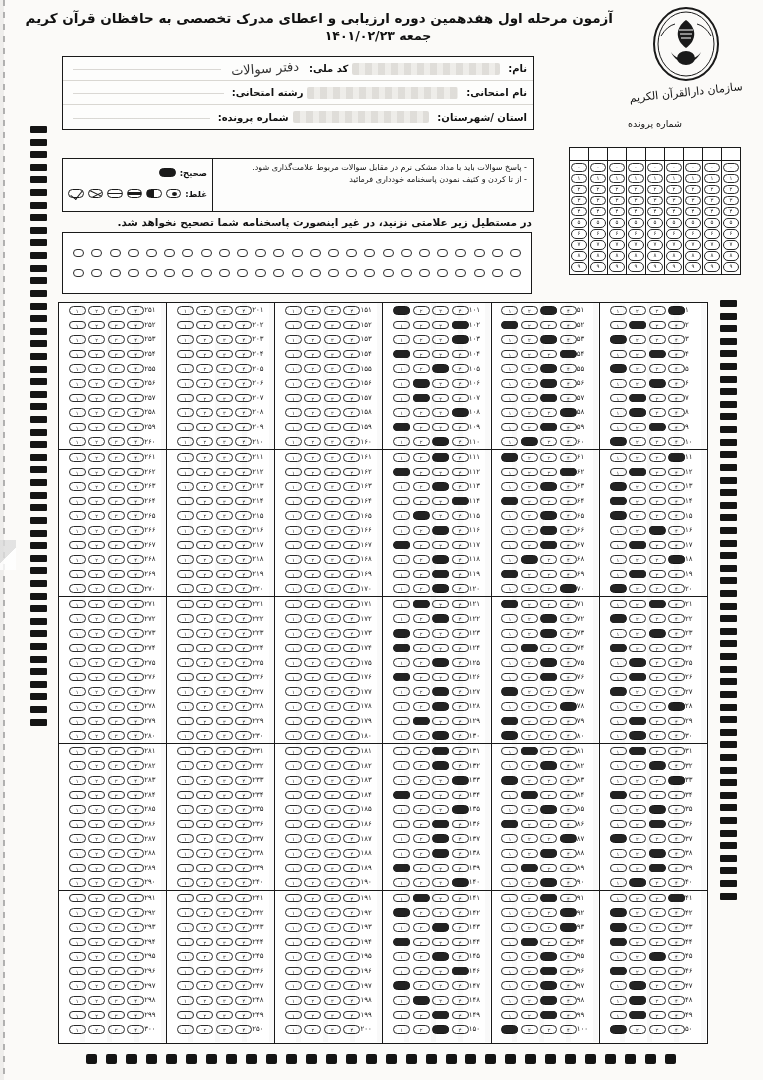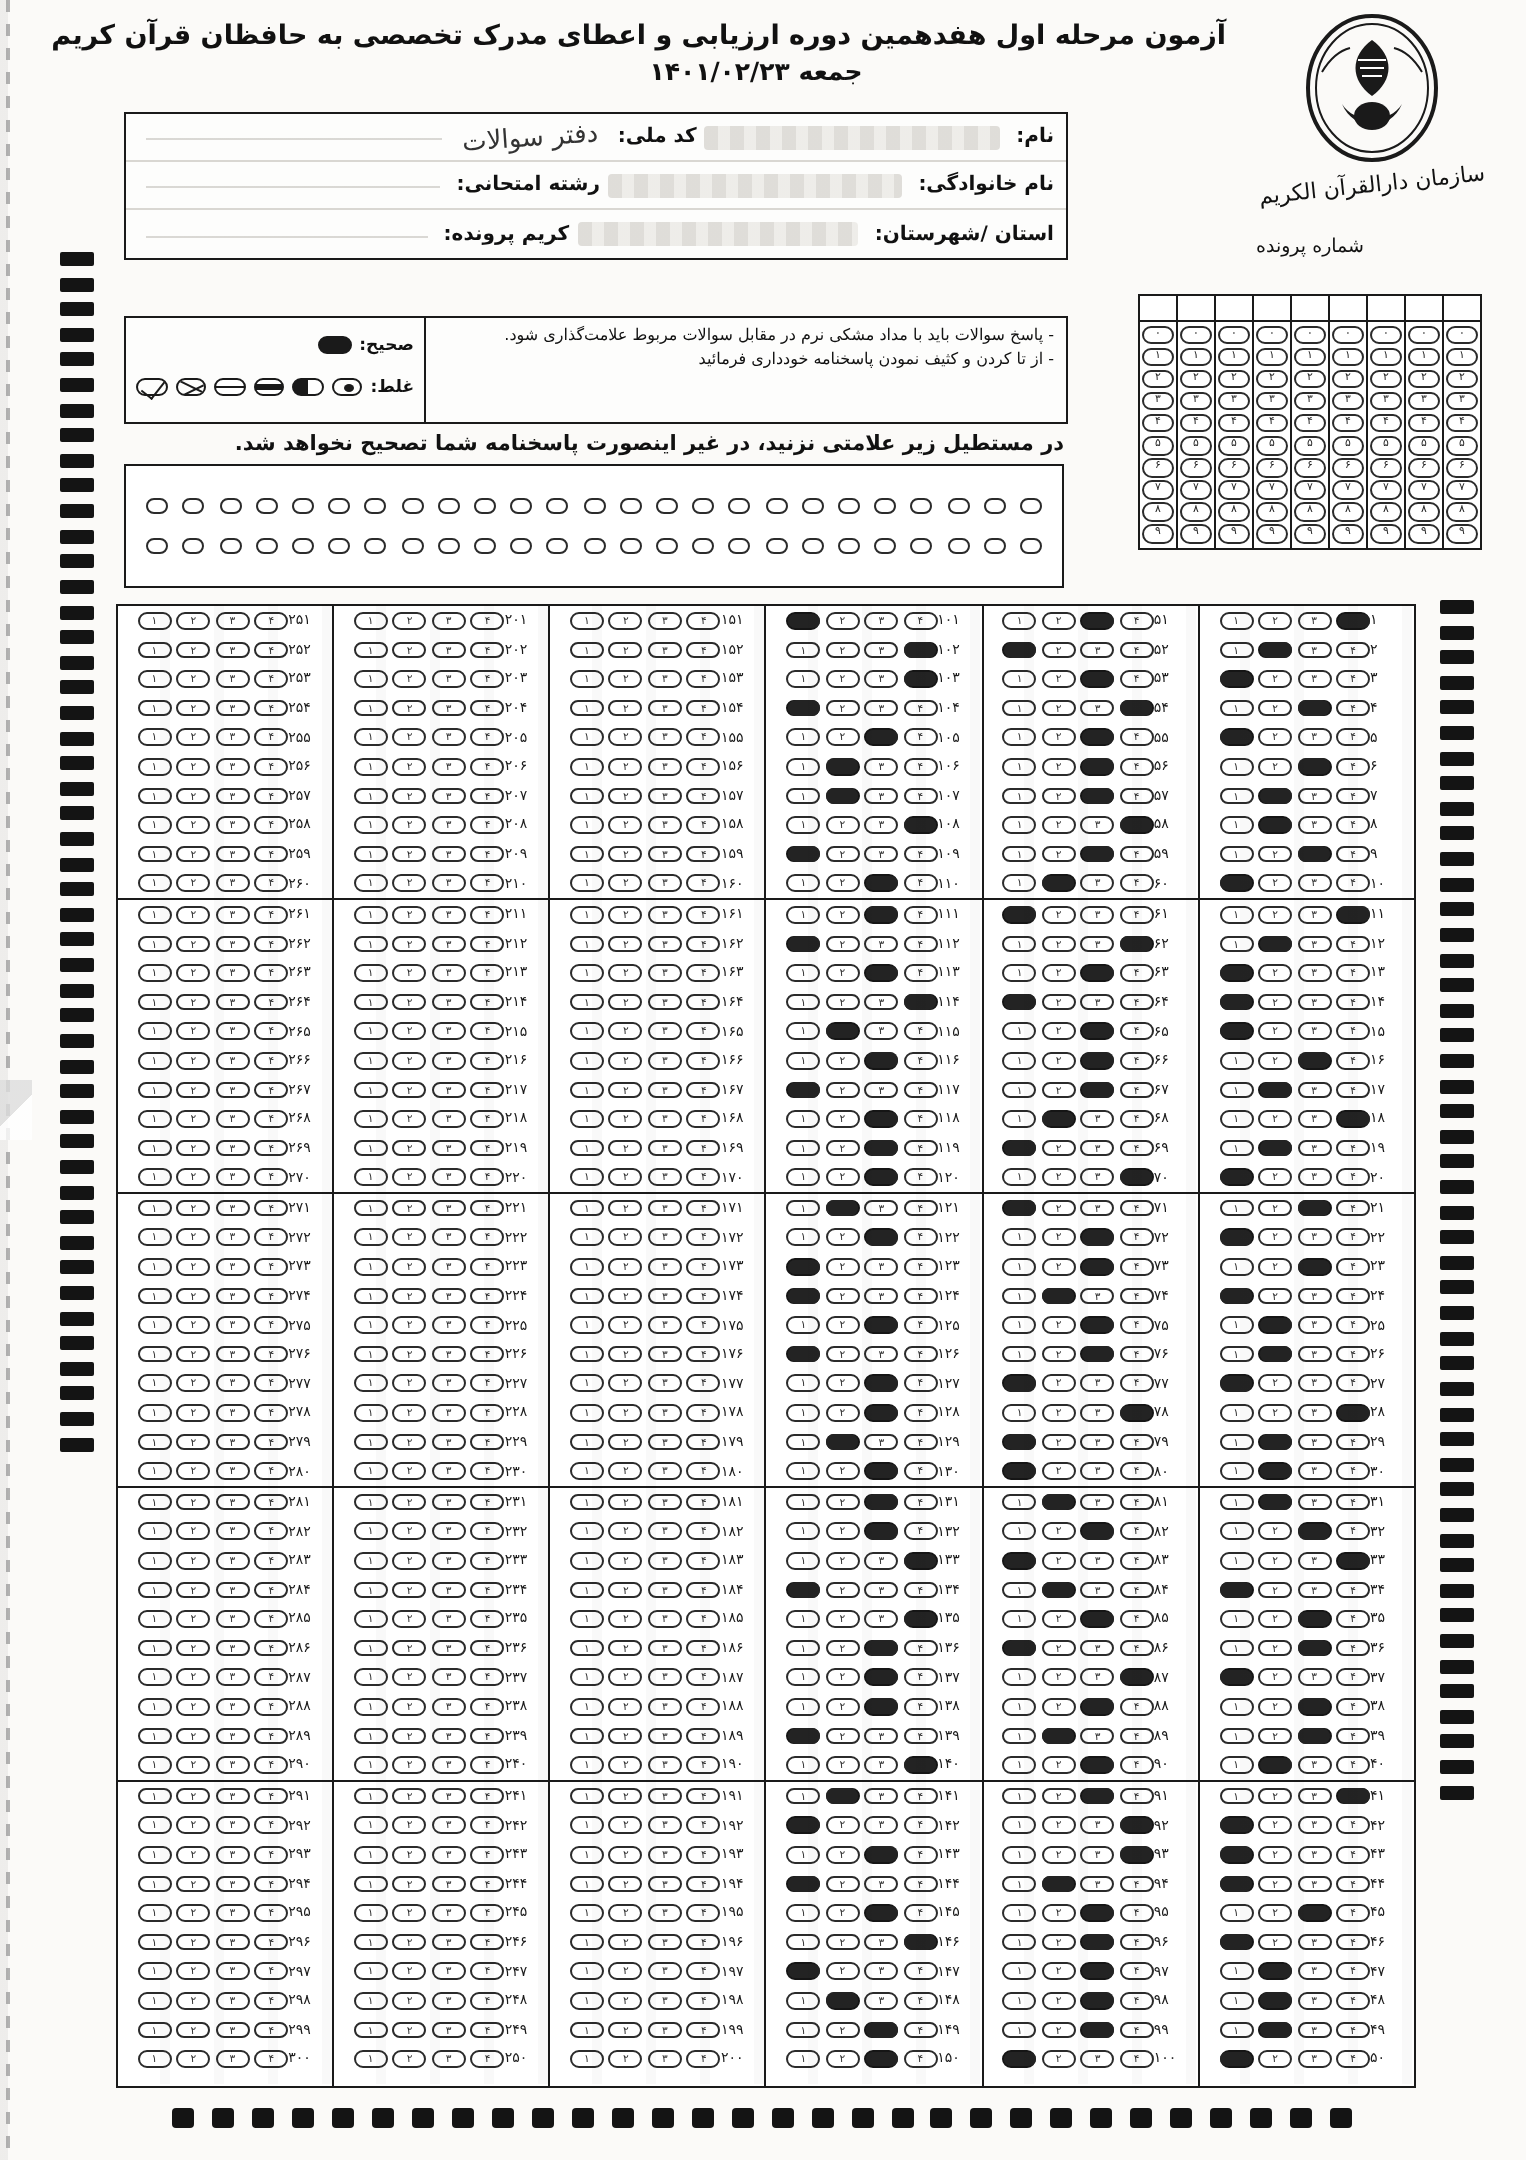--- a/index.html
+++ b/index.html
@@ -210,29 +210,29 @@
 
   <div class="infobox">
     <div class="inforow">
       <span class="lbl">نام:</span>
       <span class="smudge"></span>
       <span class="lbl">کد ملی:</span>
       <span class="handwrite">دفتر سوالات</span>
       <span class="fieldline"></span>
     </div>
     <div class="inforow">
-      <span class="lbl">نام خانوادگی:</span>
+      <span class="lbl">نام امتحانی:</span>
       <span class="smudge"></span>
       <span class="lbl">رشته امتحانی:</span>
       <span class="fieldline"></span>
     </div>
     <div class="inforow">
       <span class="lbl">استان /شهرستان:</span>
       <span class="smudge"></span>
-      <span class="lbl">کریم پرونده:</span>
+      <span class="lbl">شماره پرونده:</span>
       <span class="fieldline"></span>
     </div>
   </div>
 
   <div class="filenum">
     <div class="filenum-label">شماره پرونده</div>
     <div class="fn-grid" id="fn-grid">
         <div class="fn-col">
           <div class="fn-blank"></div>
           <div class="fn-bub">۰</div>

